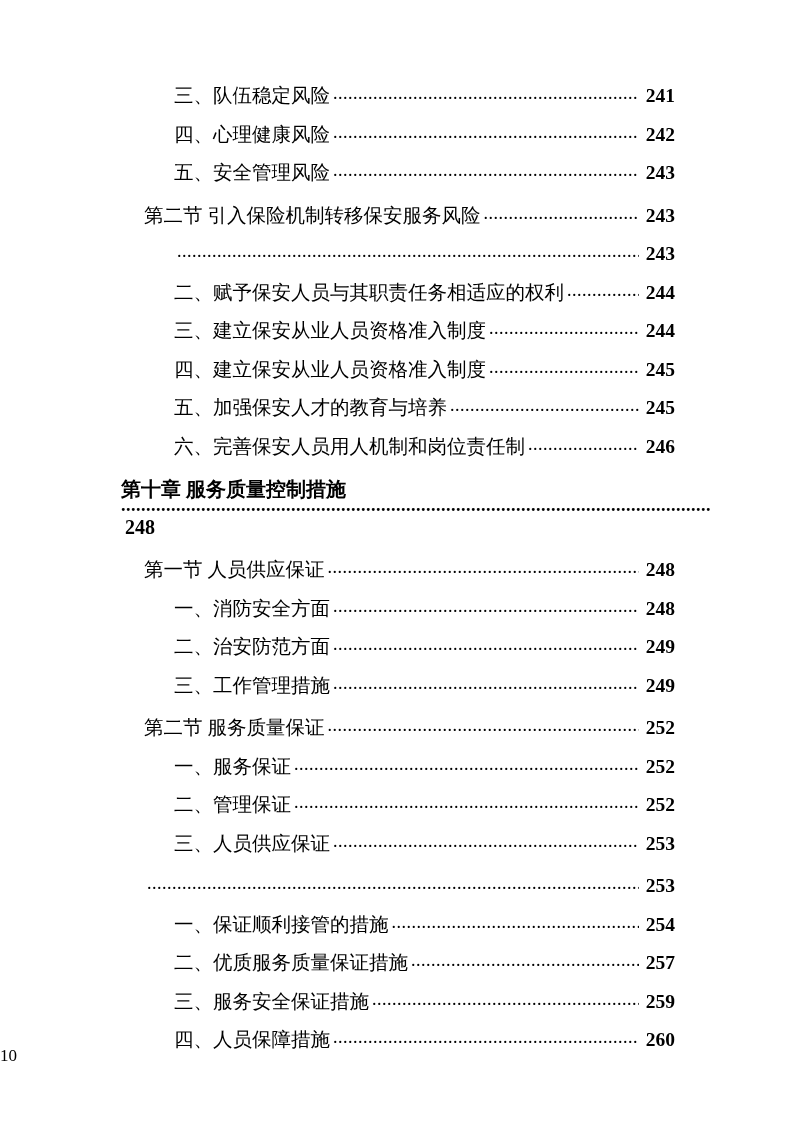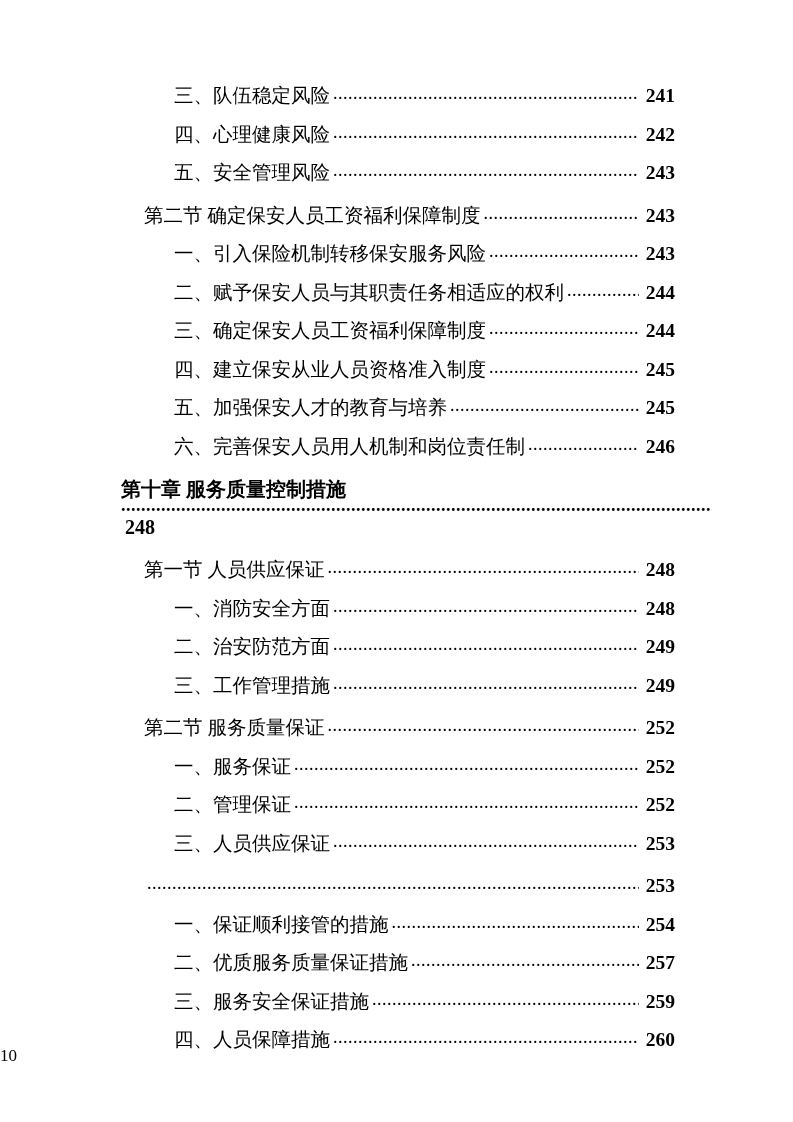--- a/index.html
+++ b/index.html
@@ -96,36 +96,35 @@
         <span class="label">四、心理健康风险</span>
         <span class="dots"></span>
         <span class="page-num">242</span>
       </div>
       <div class="toc-entry lvl-item">
         <span class="label">五、安全管理风险</span>
         <span class="dots"></span>
         <span class="page-num">243</span>
       </div>
       <div class="toc-entry lvl-section gap-top-section">
-        <span class="label">第二节 确定保安人员工资福利保障制度</span>
+        <span class="label">第二节 引入保险机制转移保安服务风险</span>
         <span class="dots"></span>
         <span class="page-num">243</span>
       </div>
       <div class="toc-entry lvl-item">
-        <span class="label">一、引入保险机制转移保安服务风险</span>
         <span class="dots"></span>
         <span class="page-num">243</span>
       </div>
       <div class="toc-entry lvl-item">
         <span class="label">二、赋予保安人员与其职责任务相适应的权利</span>
         <span class="dots"></span>
         <span class="page-num">244</span>
       </div>
       <div class="toc-entry lvl-item">
-        <span class="label">三、确定保安人员工资福利保障制度</span>
+        <span class="label">三、建立保安从业人员资格准入制度</span>
         <span class="dots"></span>
         <span class="page-num">244</span>
       </div>
       <div class="toc-entry lvl-item">
         <span class="label">四、建立保安从业人员资格准入制度</span>
         <span class="dots"></span>
         <span class="page-num">245</span>
       </div>
       <div class="toc-entry lvl-item">
         <span class="label">五、加强保安人才的教育与培养</span>

